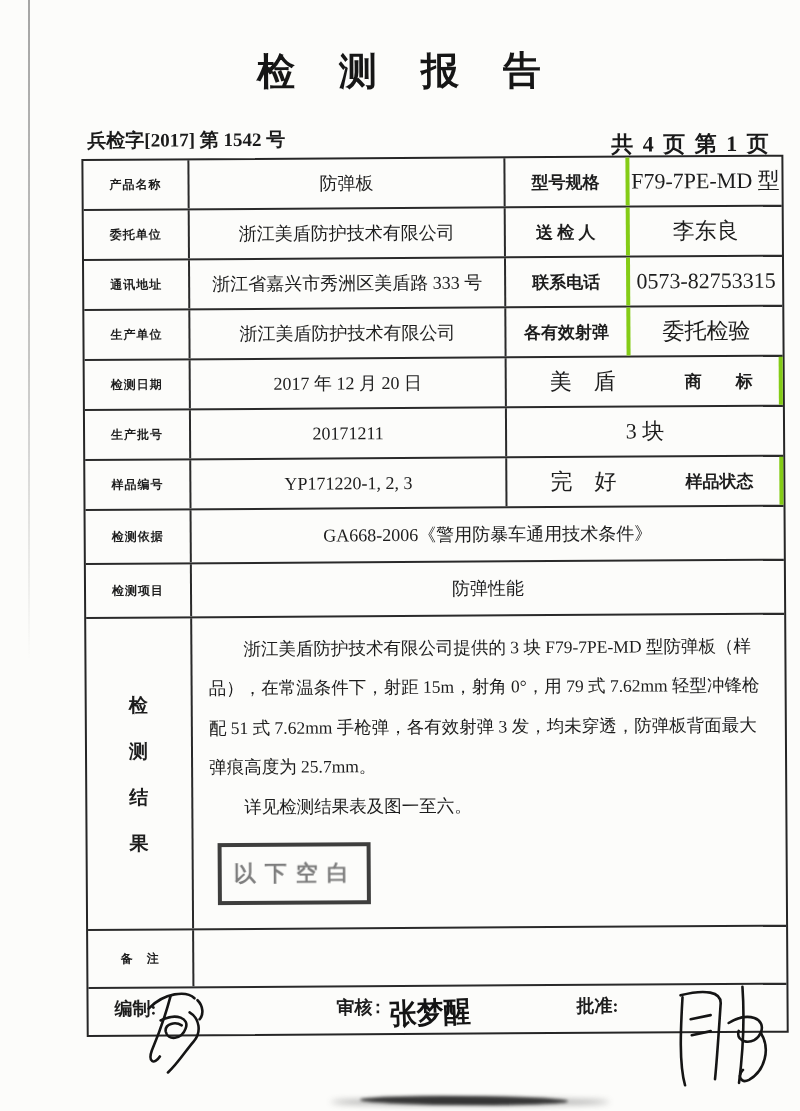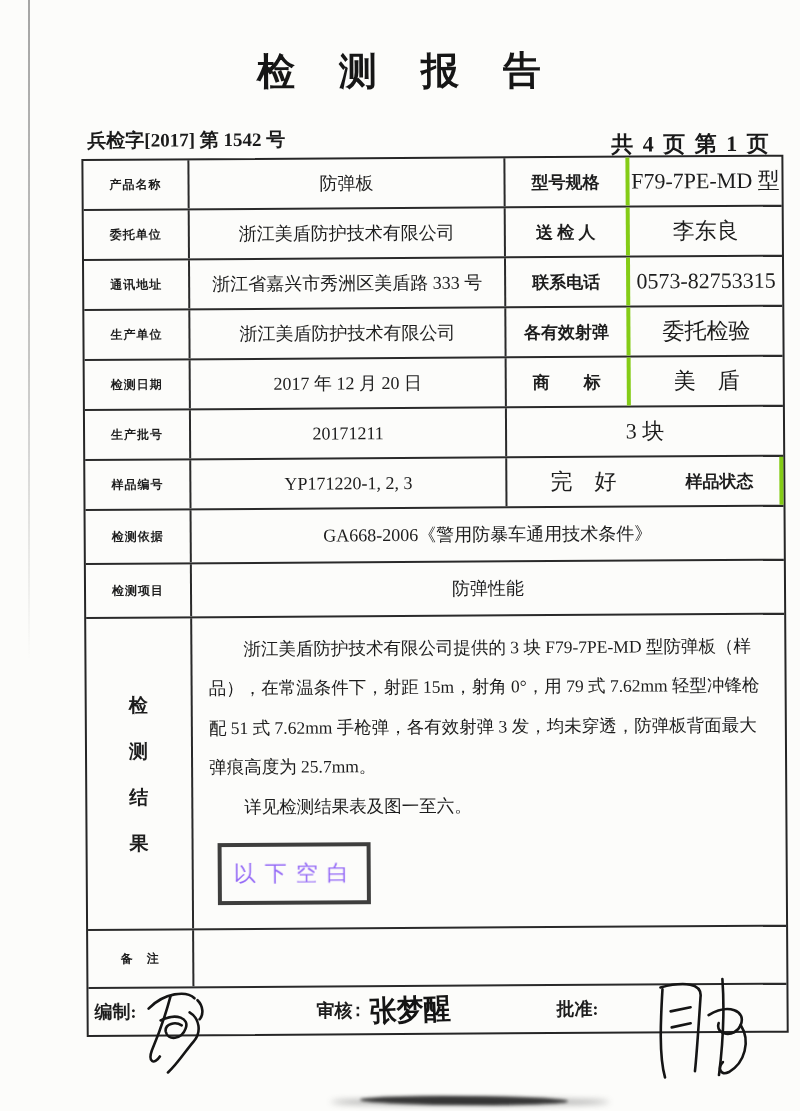--- a/index.html
+++ b/index.html
@@ -42,30 +42,30 @@
   .vlabel span{display:block;line-height:1;}
   .result-content{
     flex:1;padding:12px 14px 0 16px;box-sizing:border-box;
     font-size:17.5px;line-height:2.25;text-align:left;color:#1c1c1c;
     position:relative;
   }
   .result-content p{margin:0;text-indent:2em;}
   .stamp{
     display:inline-block;margin:16px 0 0 8px;
     border:4px solid #2e2e2e;padding:2px 9px 3px 12px;
-    font-size:22px;font-weight:normal;letter-spacing:9px;color:#8b5cf6;
+    font-size:22px;font-weight:bold;letter-spacing:9px;color:#737373;
     filter:blur(0.3px);opacity:0.92;
   }
 
   .remark-row{height:58px;}
   .remark-value{flex:1;}
 
   
   .signoff{height:46px;position:relative;overflow:visible;display:block;}
-  .sig-group{position:absolute;top:0;height:46px;display:flex;align-items:center;}
+  .sig-group{position:absolute;top:8px;height:46px;display:flex;align-items:flex-start;margin-left:20px;}
   .sig-label{font-size:18px;font-weight:bold;white-space:nowrap;}
   .sig-svg{position:absolute;pointer-events:none;}
   .sig-svg path{fill:none;stroke:#151515;stroke-width:2.6;stroke-linecap:round;stroke-linejoin:round;}
   .sig-text{
     display:inline-block;margin-left:6px;font-size:27px;font-weight:bold;
     transform:rotate(-2deg) scaleY(1.08);letter-spacing:0px;color:#141414;
   }
   #sig1{left:48px;top:-4px;}
   #sig3{left:88px;top:-10px;}
 
@@ -116,22 +116,22 @@
     </div>
     <div class="row h50">
       <div class="cell c1">生产单位</div>
       <div class="cell c2">浙江美盾防护技术有限公司</div>
       <div class="cell c3">各有效射弹</div>
       <div class="cell c4">委托检验</div>
     </div>
     <div class="row h50">
       <div class="cell c1">检测日期</div>
       <div class="cell c2">2017 年 12 月 20 日</div>
+      <div class="cell c4">美　盾</div>
       <div class="cell c3">商　　标</div>
-      <div class="cell c4">美　盾</div>
     </div>
     <div class="row h50">
       <div class="cell c1">生产批号</div>
       <div class="cell c2">20171211</div>
       <div class="cell c4">3 块</div>
     </div>
     <div class="row h50">
       <div class="cell c1">样品编号</div>
       <div class="cell c2">YP171220-1, 2, 3</div>
       <div class="cell c4">完　好</div>

